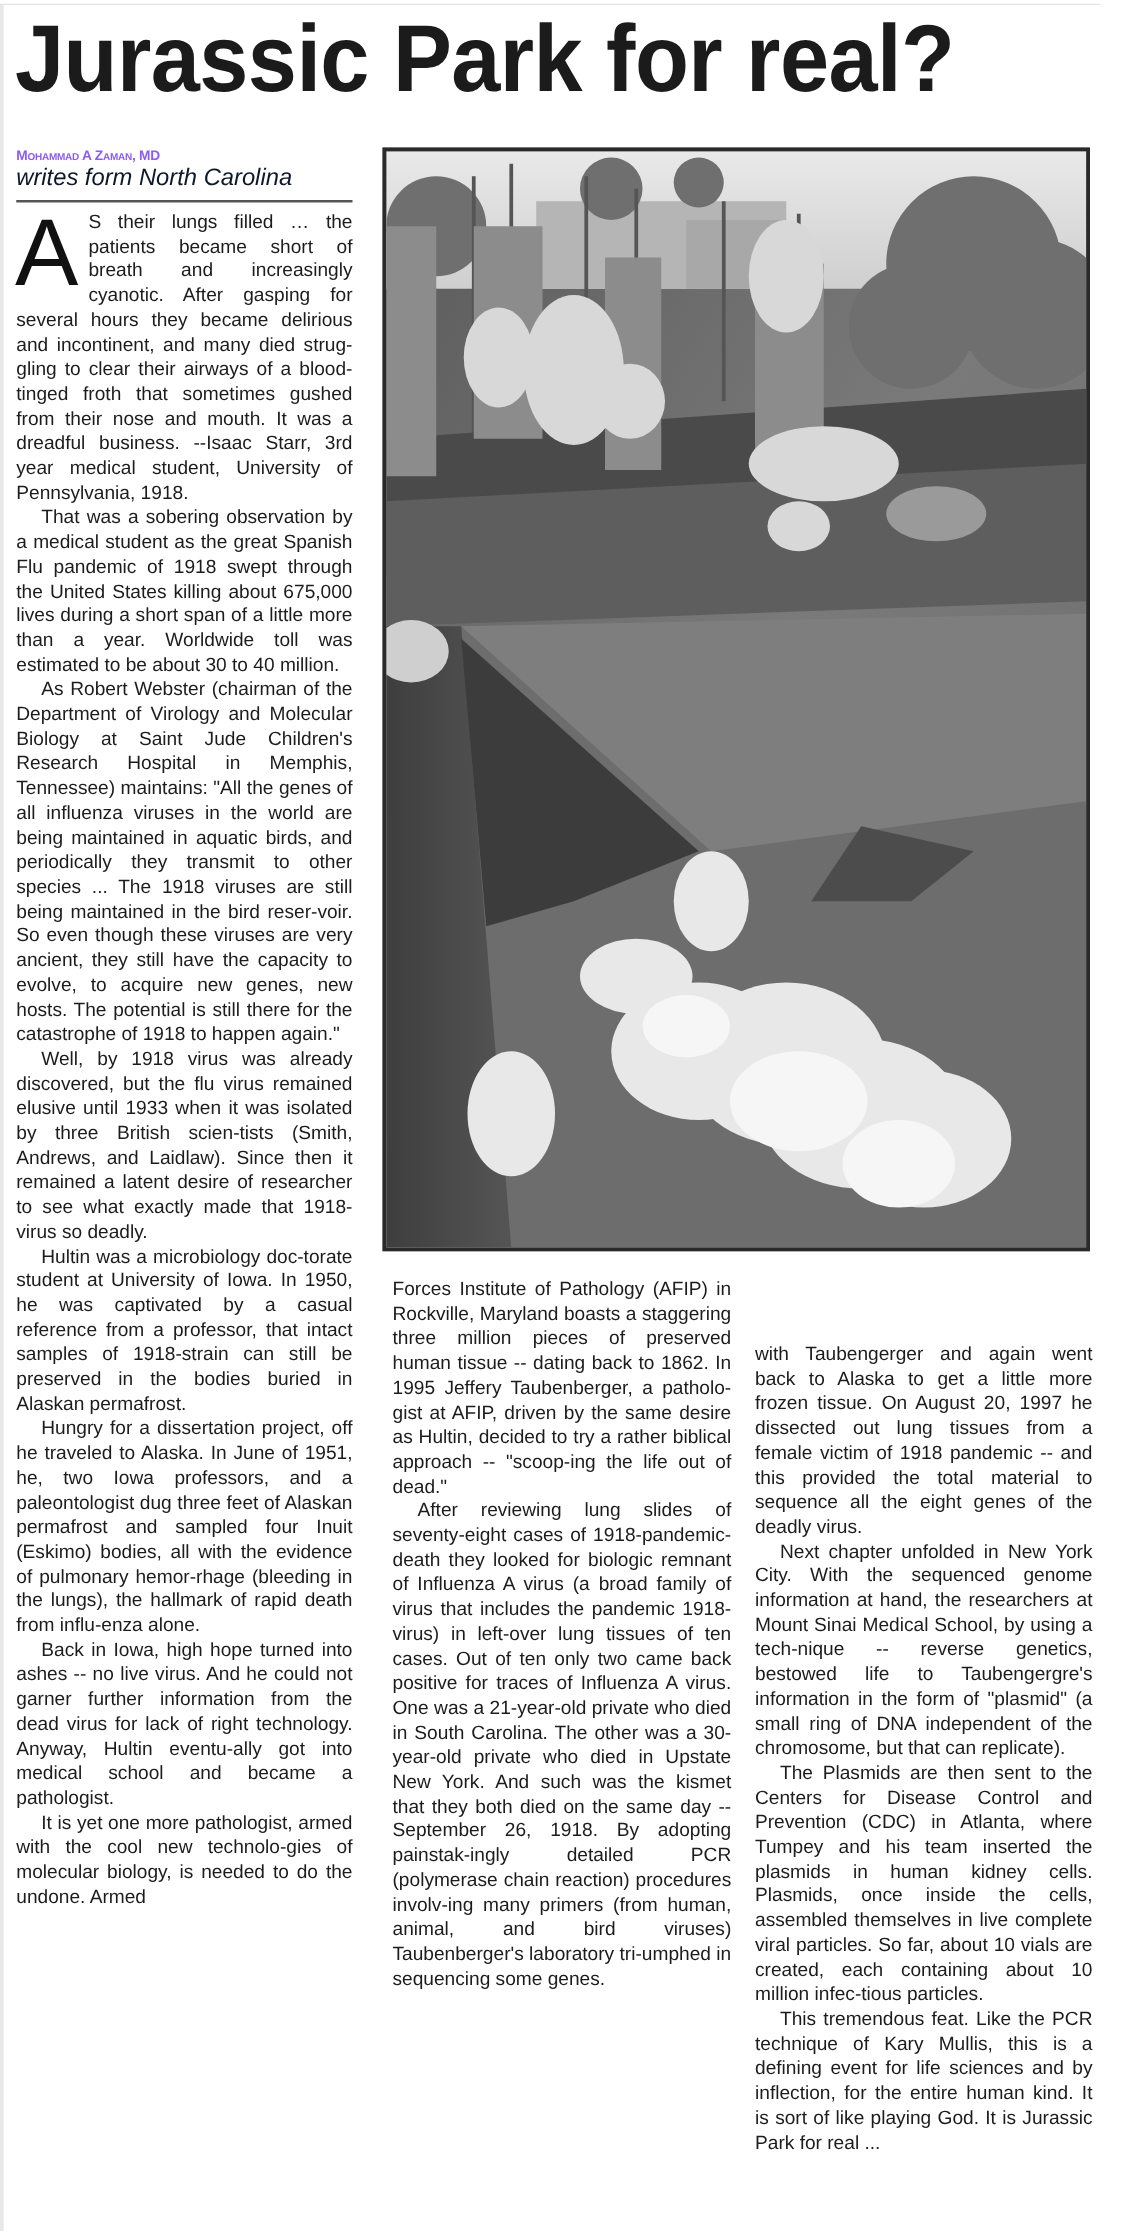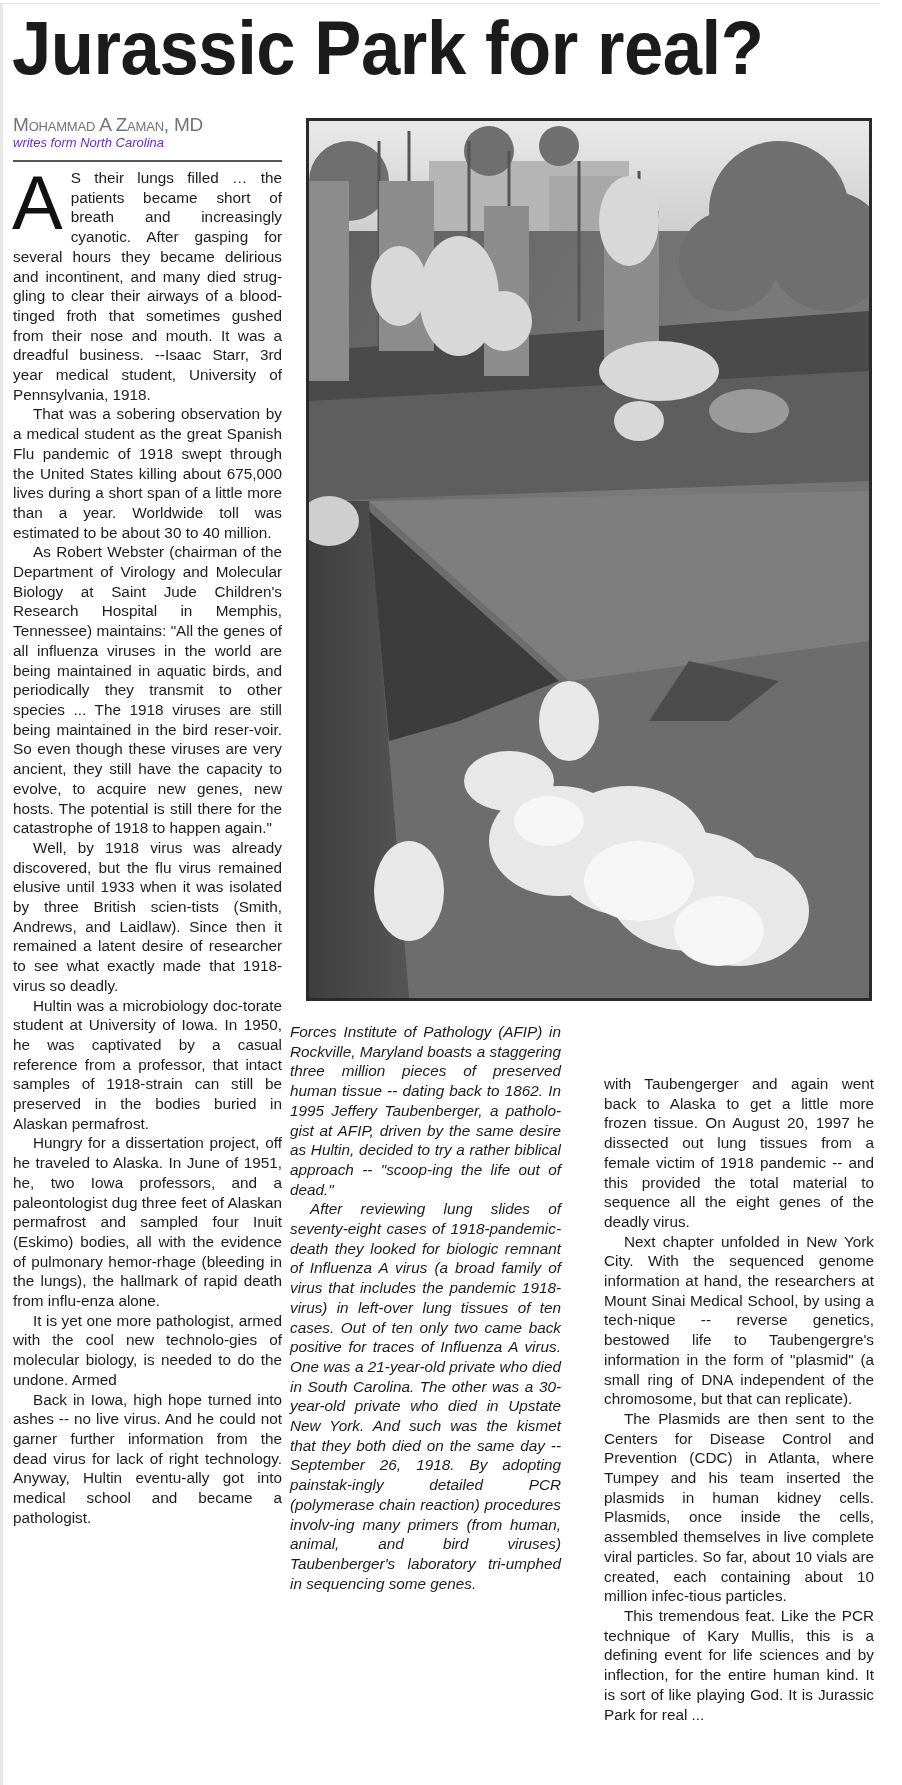--- a/index.html
+++ b/index.html
@@ -10,33 +10,33 @@
   .frame-top { position: absolute; left: 0; top: 0; width: 880px; height: 3px; border-bottom: 1px solid #e4e4e4; }
   .frame-left { position: absolute; left: 0; top: 4px; width: 3px; height: 1781px; background: #e8e8e8; }
   .headline {
     position: absolute; left: 12px; top: 6px; margin: 0;
     font-family: "Liberation Sans", sans-serif; font-weight: bold;
     font-size: 76px; line-height: 84px; letter-spacing: -0.5px; color: #1b1b1b;
     transform: scaleX(0.93); transform-origin: left top; white-space: nowrap;
   }
   .byline { position: absolute; left: 13px; top: 115px; width: 270px; }
   .author {
-    font-weight: normal; font-size: 19px; line-height: 20px; color: #737373;
+    font-weight: bold; font-size: 11px; line-height: 20px; color: #8b5cf6;
     font-variant: small-caps; letter-spacing: -0.2px;
   }
-  .author-loc { font-style: italic; font-size: 13px; line-height: 16px; color: #6d28d9; }
+  .author-loc { font-style: italic; font-size: 19px; line-height: 16px; color: #0f172a; }
   .rule { position: absolute; left: 13px; top: 160px; width: 269px; height: 2px; background: #555; }
   .col {
     position: absolute; font-size: 15.3px; line-height: 19.7px; color: #1c1c1c;
     text-align: justify; hyphens: none;
   }
   .col p { margin: 0; text-indent: 20px; }
   .col p.noindent { text-indent: 0; }
   .col1 { left: 13px; top: 168px; width: 269px; }
-  .col2 { left: 290px; top: 1022px; width: 271px; font-style: italic; }
+  .col2 { left: 314px; top: 1022px; width: 271px; }
   .col3 { left: 604px; top: 1074px; width: 270px; }
   .dropcap {
     float: left; font-size: 76px; line-height: 62px; margin: 4px 8px 0 -1px;
     font-family: "Liberation Sans", sans-serif; color: #111; text-indent: 0;
   }
   .photo {
     position: absolute; left: 306px; top: 118px; width: 560px; height: 877px;
     border: 3px solid #2a2a2a; overflow: hidden; background: #8a8a8a;
   }
   .photo svg { display: block; width: 100%; height: 100%; }
@@ -55,22 +55,22 @@
 </div>
 <div class="rule"></div>
 
 <div class="col col1">
   <p class="noindent"><span class="dropcap">A</span><span>S their lungs filled … the patients became short of breath and increasingly cyanotic. After gasping for several hours they became delirious and incontinent, and many died strug-gling to clear their airways of a blood-tinged froth that sometimes gushed from their nose and mouth. It was a dreadful business. --Isaac Starr, 3rd year medical student, University of Pennsylvania, 1918.</span></p>
   <p>That was a sobering observation by a medical student as the great Spanish Flu pandemic of 1918 swept through the United States killing about 675,000 lives during a short span of a little more than a year. Worldwide toll was estimated to be about 30 to 40 million.</p>
   <p>As Robert Webster (chairman of the Department of Virology and Molecular Biology at Saint Jude Children's Research Hospital in Memphis, Tennessee) maintains: "All the genes of all influenza viruses in the world are being maintained in aquatic birds, and periodically they transmit to other species ... The 1918 viruses are still being maintained in the bird reser-voir. So even though these viruses are very ancient, they still have the capacity to evolve, to acquire new genes, new hosts. The potential is still there for the catastrophe of 1918 to happen again."</p>
   <p>Well, by 1918 virus was already discovered, but the flu virus remained elusive until 1933 when it was isolated by three British scien-tists (Smith, Andrews, and Laidlaw). Since then it remained a latent desire of researcher to see what exactly made that 1918-virus so deadly.</p>
   <p>Hultin was a microbiology doc-torate student at University of Iowa. In 1950, he was captivated by a casual reference from a professor, that intact samples of 1918-strain can still be preserved in the bodies buried in Alaskan permafrost.</p>
   <p>Hungry for a dissertation project, off he traveled to Alaska. In June of 1951, he, two Iowa professors, and a paleontologist dug three feet of Alaskan permafrost and sampled four Inuit (Eskimo) bodies, all with the evidence of pulmonary hemor-rhage (bleeding in the lungs), the hallmark of rapid death from influ-enza alone.</p>
+  <p>Back in Iowa, high hope turned into ashes -- no live virus.  And he could not garner further information from the dead virus for lack of right technology. Anyway, Hultin eventu-ally got into medical school and became a pathologist.</p>
   <p>It is yet one more pathologist, armed with the cool new technolo-gies of molecular biology, is needed to do the undone. Armed</p>
-  <p>Back in Iowa, high hope turned into ashes -- no live virus.  And he could not garner further information from the dead virus for lack of right technology. Anyway, Hultin eventu-ally got into medical school and became a pathologist.</p>
 </div>
 
 <div class="photo">
   <svg viewBox="0 0 560 877" preserveAspectRatio="none">
     <defs>
       <linearGradient id="sky" x1="0" y1="0" x2="0" y2="1">
         <stop offset="0" stop-color="#e9e9e9"></stop>
         <stop offset="1" stop-color="#cfcfcf"></stop>
       </linearGradient>
       <linearGradient id="dirt" x1="0" y1="0" x2="1" y2="1">

